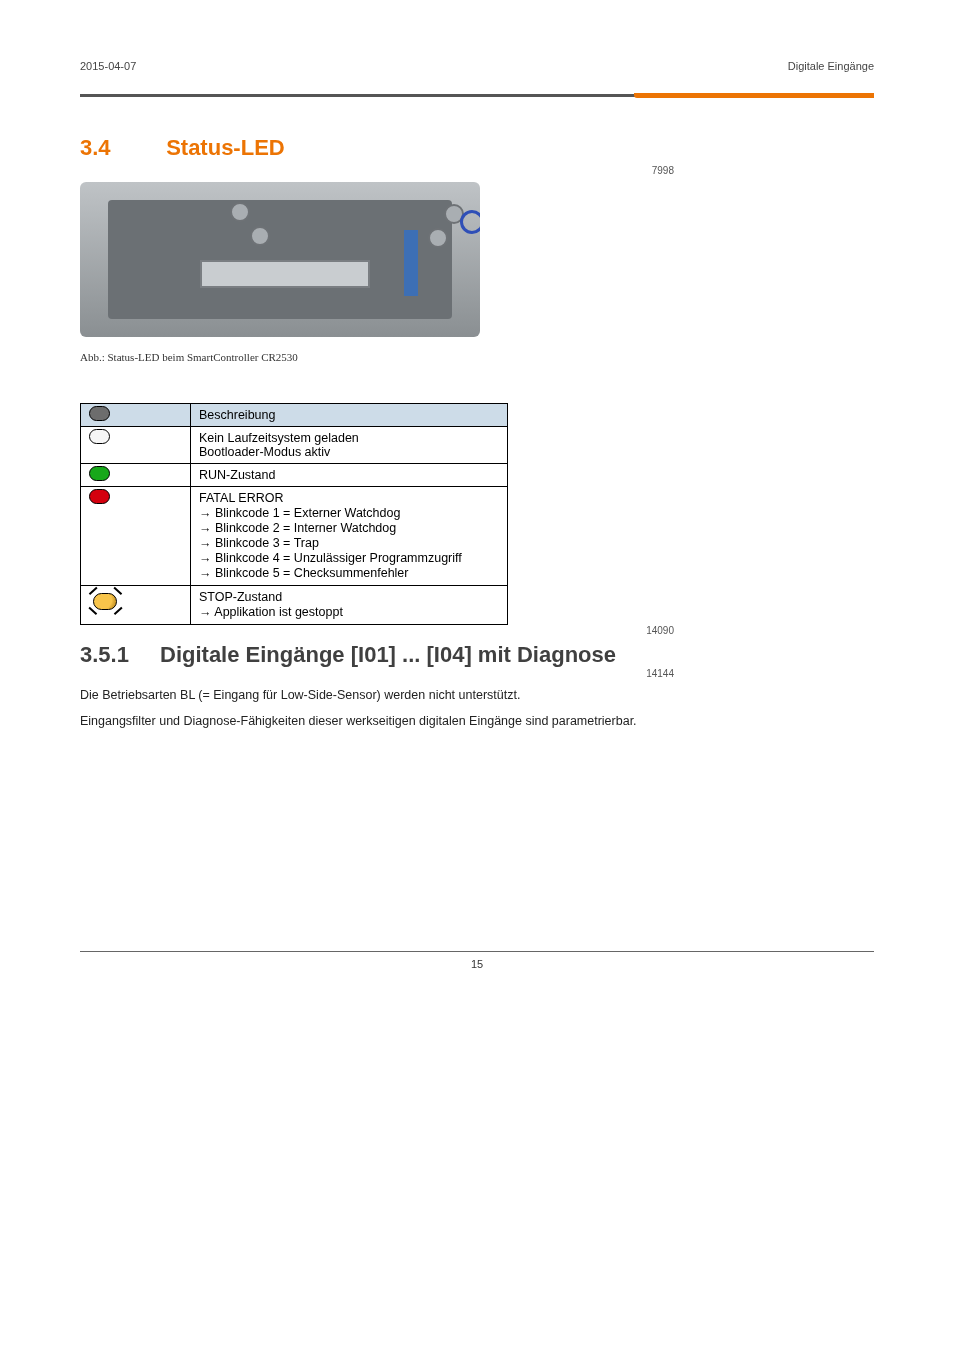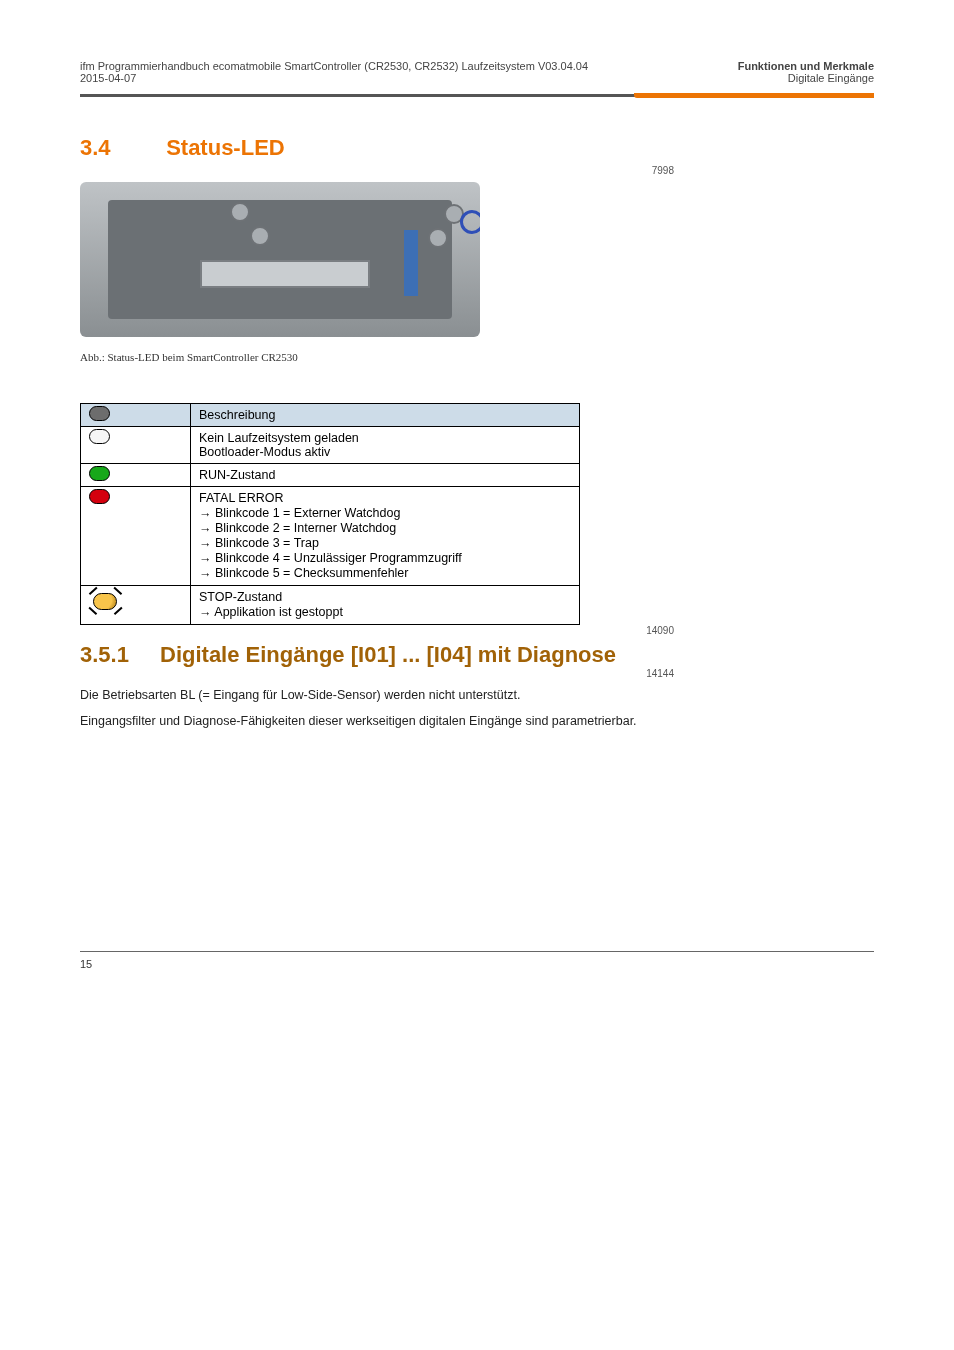--- a/index.html
+++ b/index.html
@@ -82,21 +82,21 @@
     border-radius: 14px;
   }
   .caption {
     font-size: 11px;
     color: #333;
     margin-bottom: 40px;
     font-family: Liberation Serif, serif;
   }
   table.led {
     border-collapse: collapse;
-    width: 500px;
+    width: 428px;
     margin-top: 4px;
   }
   table.led td {
     border: 1px solid #000;
     vertical-align: top;
     font-size: 12.5px;
     padding: 4px 8px;
   }
   table.led td.icon {
     width: 110px;
@@ -136,41 +136,37 @@
   .flash .r1 { left: -1px; top: 22px; transform: rotate(42deg); }
   .flash .r2 { left: 24px; top: 22px; transform: rotate(-42deg); }
   .arrow-row { display: block; margin: 1px 0; }
   .arrow { font-family: Arial; }
   .para {
     font-size: 12.5px;
     color: #222;
     line-height: 1.6;
     margin: 6px 0;
   }
-  .subhead-row { color: #a16207; font-size: 22px; font-weight: bold; display: flex; align-items: flex-end; }
+  .subhead-row { color: #404040; font-size: 22px; font-weight: bold; display: flex; align-items: flex-end; }
   .subhead-num { min-width: 80px; }
   .footer {
     margin-top: 220px;
     border-top: 1px solid #666;
     padding-top: 6px;
     font-size: 11px;
     color: #333;
     display: flex;
-    justify-content: flex-start;
+    justify-content: center;
   }
 </style>
 </head>
 <body>
 
 <div class="page">
   <div class="top-region">
-    <div class="top-row">
-      <div class="top-text">ifm Programmierhandbuch ecomatmobile SmartController (CR2530, CR2532) Laufzeitsystem V03.04.04</div>
-      <div class="top-text" style="font-weight:bold">Funktionen und Merkmale</div>
-    </div>
     <div class="top-row">
       <div class="top-text">2015-04-07</div>
       <div class="top-text">Digitale Eingänge</div>
     </div>
   </div>
   <div class="rule-wrap">
     <div class="rule-grey"></div>
     <div class="rule-orange"></div>
   </div>
 

